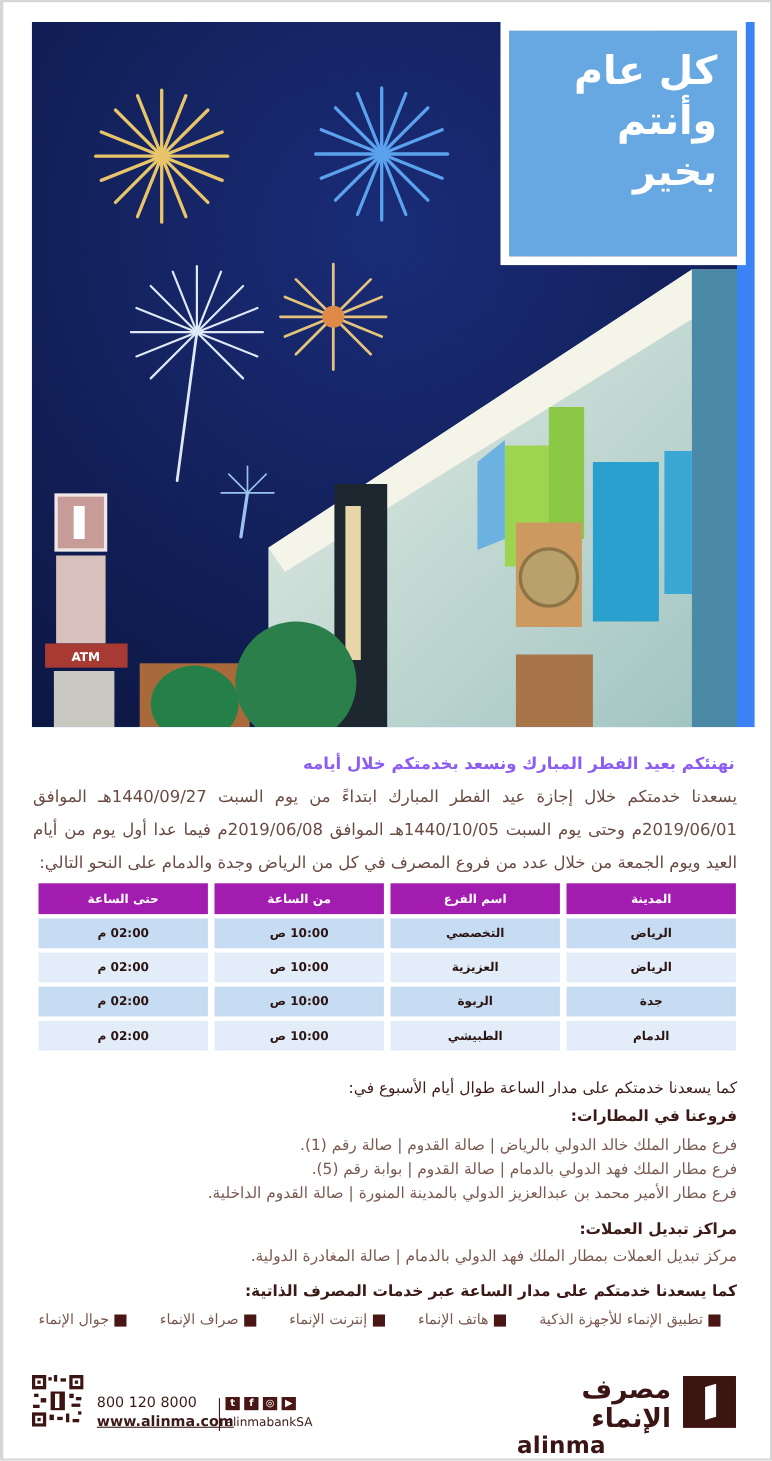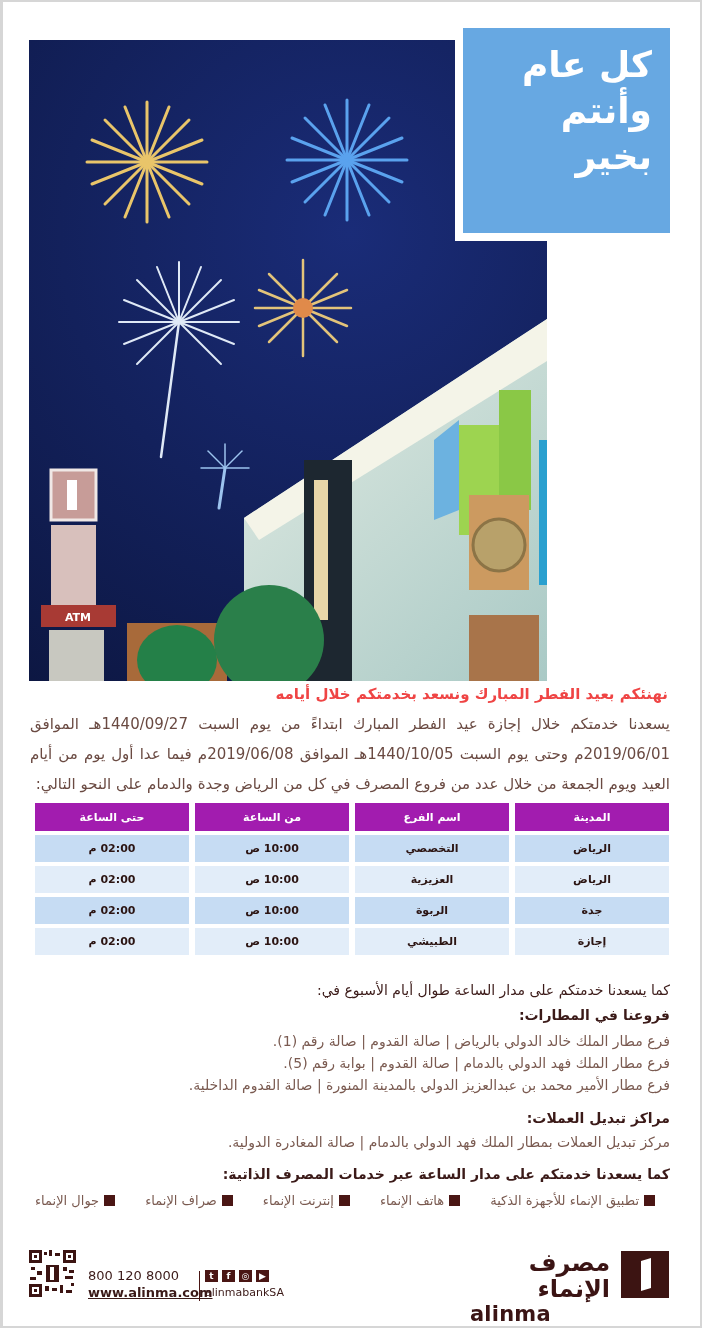--- a/index.html
+++ b/index.html
@@ -6,42 +6,42 @@
   html, body { width: 702px; height: 1328px; background: #ffffff; overflow: hidden; }
   body { font-family: "DejaVu Sans", sans-serif; position: relative; }
 
   .frame {
     position: absolute; left: 0; top: 0; width: 702px; height: 1328px;
     border: 2px solid #d6d6d6; border-left-width: 3px; background: #fff;
   }
 
   
   .hero {
-    position: absolute; left: 29px; top: 40px; width: 518px; height: 641px;
-    overflow: hidden; background: #14b8a6;
+    position: absolute; left: 29px; top: 20px; width: 657px; height: 641px;
+    overflow: hidden; background: #3b82f6;
   }
   .hero svg { position: absolute; left: 0; top: 0; width: 641px; height: 641px; }
 
   .greeting-box {
     position: absolute; left: 463px; top: 28px; width: 207px; height: 205px;
     background: #67a8e2; outline: 8px solid #ffffff;
     color: #ffffff; direction: rtl; text-align: right;
     padding: 14px 18px 0 0;
   }
   .greeting-box .line {
     display: block; font-family: "DejaVu Sans", sans-serif; font-weight: bold;
     font-size: 36px; line-height: 46px; letter-spacing: -0.5px; padding-left: 16px;
   }
 
   
   .content {
     position: absolute; left: 30px; width: 640px; direction: rtl; text-align: right;
   }
   .intro-heading {
-    top: 685px; font-weight: bold; font-size: 15px; color: #ef4444;
+    top: 685px; font-weight: bold; font-size: 15px; color: #8b5cf6;
     padding-right: 2px;
   }
   .intro-para {
     top: 709px; font-size: 15px; line-height: 30px; color: #6a4a42;
     text-align: justify; text-align-last: right;
   }
 
   
   .table {
     position: absolute; left: 33px; top: 803px; width: 636px; direction: rtl;
@@ -254,21 +254,21 @@
     <div class="t-cell">10:00 ص</div>
     <div class="t-cell">02:00 م</div>
   </div>
   <div class="t-row t-odd">
     <div class="t-cell">جدة</div>
     <div class="t-cell">الربوة</div>
     <div class="t-cell">10:00 ص</div>
     <div class="t-cell">02:00 م</div>
   </div>
   <div class="t-row t-even">
-    <div class="t-cell">إجازة</div>
+    <div class="t-cell">الدمام</div>
     <div class="t-cell">الطبيشي</div>
     <div class="t-cell">10:00 ص</div>
     <div class="t-cell">02:00 م</div>
   </div>
 </div>
 
 <div class="sec sec-title" style="top:982px;">كما يسعدنا خدمتكم على مدار الساعة طوال أيام الأسبوع في:</div>
 <div class="sec sec-title bold" style="top:1007px;">فروعنا في المطارات:</div>
 <div class="sec" style="top:1030px;">
   <div class="sec-line">فرع مطار الملك خالد الدولي بالرياض | صالة القدوم  | صالة رقم (1).</div>

